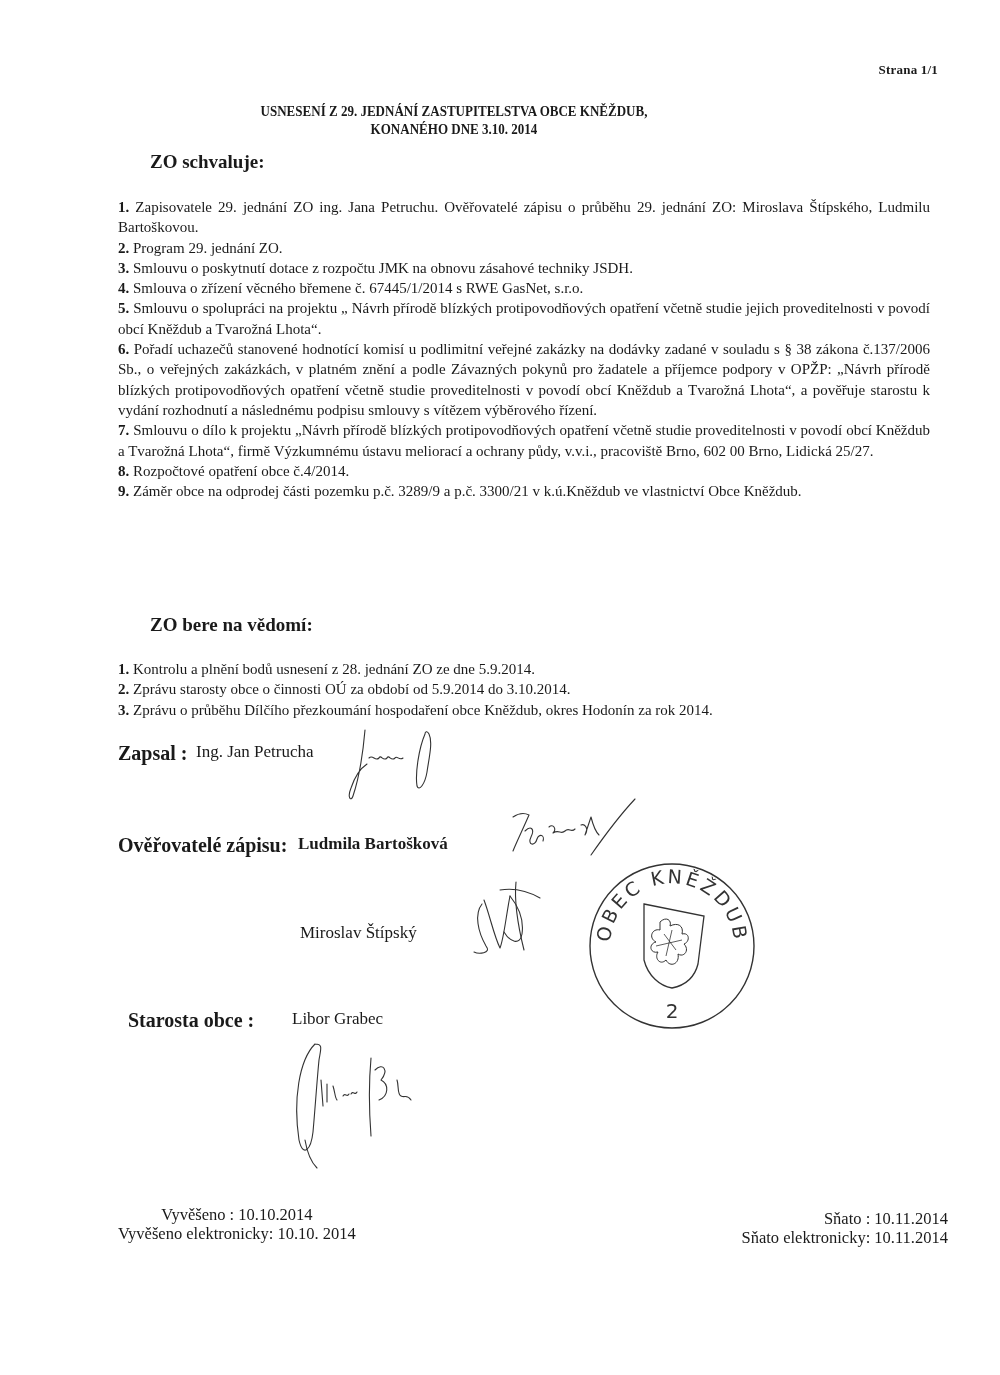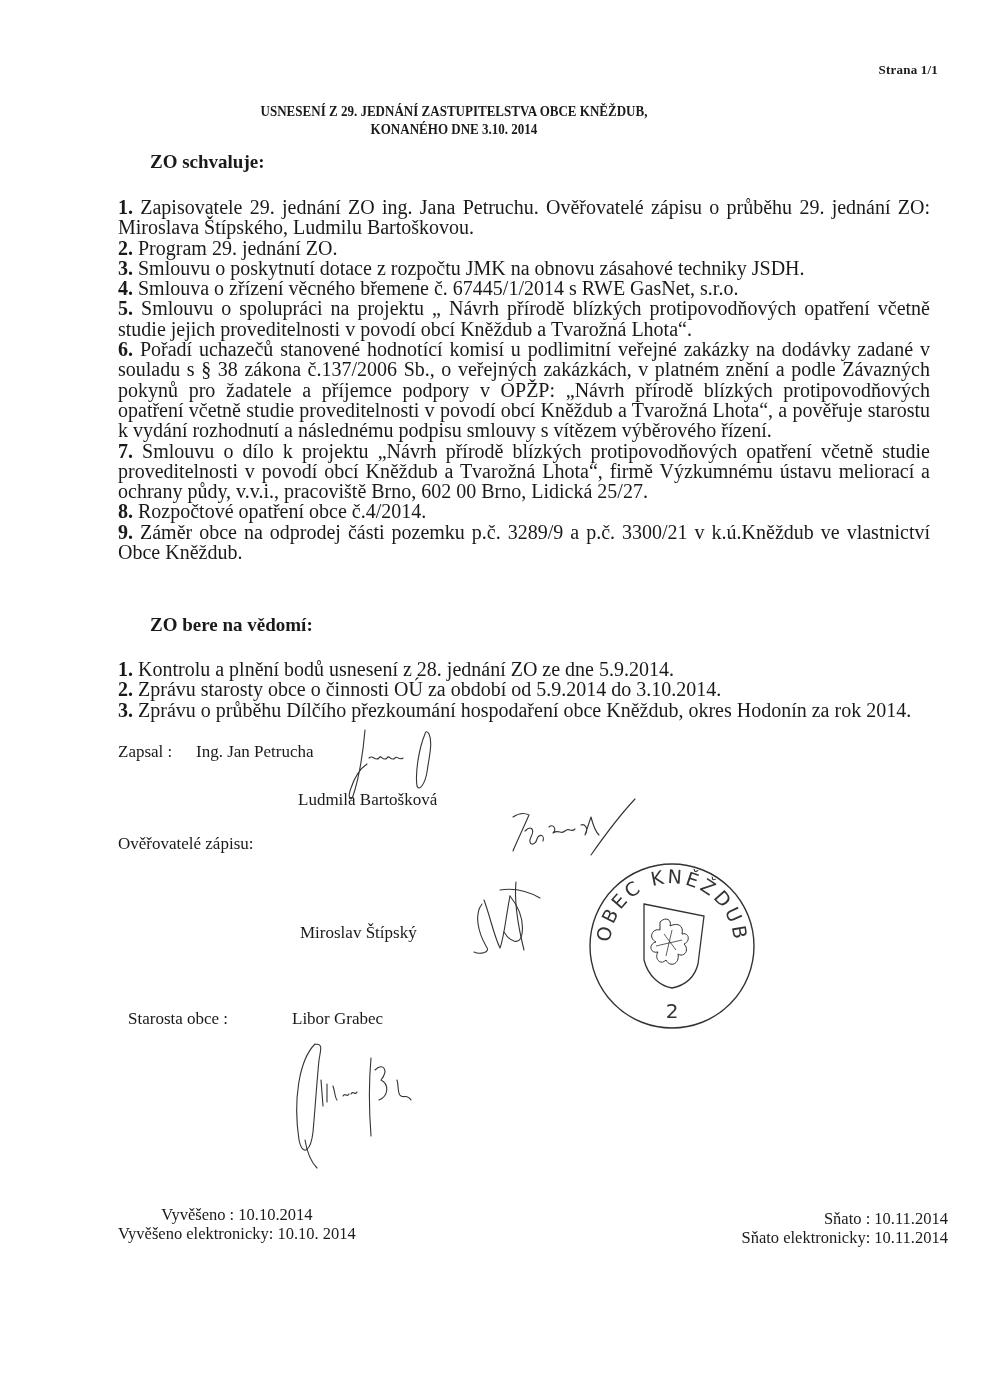--- a/index.html
+++ b/index.html
@@ -5,24 +5,24 @@
   html, body { margin: 0; padding: 0; background: #ffffff; }
   body {
     width: 1000px; height: 1375px; position: relative; overflow: hidden;
     font-family: "Liberation Serif", "DejaVu Serif", serif; color: #1a1a1a;
   }
   .abs { position: absolute; }
   .page-number { top: 62px; right: 62px; font-size: 13px; font-weight: bold; letter-spacing: 0.2px; }
   .title { left: 0; width: 908px; text-align: center; font-size: 14px; font-weight: bold; line-height: 18px; top: 103px; }
   .title div { transform: scaleX(0.93); }
   .section-heading { left: 118px; font-size: 19px; font-weight: bold; margin-left: 32px; }
-  .list { left: 118px; width: 812px; font-size: 20px; line-height: 20.3px; text-align: justify; }
+  .list { left: 118px; width: 812px; font-size: 15px; line-height: 20.3px; text-align: justify; }
   .list .item { margin: 0; }
   .list .num { font-weight: bold; }
-  .sig-label { font-size: 17px; font-weight: normal; }
+  .sig-label { font-size: 20px; font-weight: bold; }
   .sig-name { font-size: 17px; }
   .footer { font-size: 16.5px; line-height: 19px; }
   .footer-right { text-align: right; }
   svg.sig { position: absolute; overflow: visible; }
   svg.sig path { fill: none; stroke: #333; stroke-width: 1.1; stroke-linecap: round; stroke-linejoin: round; }
   .stamp { left: 586px; top: 860px; width: 172px; height: 172px; }
 </style>
 </head>
 <body>
 
@@ -57,21 +57,21 @@
 
 <div class="abs sig-label" style="left:118px; top:742px;">Zapsal :</div>
 <div class="abs sig-name" style="left:196px; top:742px;">Ing. Jan Petrucha</div>
 <svg class="sig" style="left:345px; top:728px;" width="110" height="80">
   <path d="M20,2 C18,25 14,50 8,68 C6,74 2,70 6,60 C10,48 16,40 22,36"></path>
   <path d="M24,30 C28,26 30,34 34,30 C36,26 38,34 42,30 C44,26 46,34 50,30 C52,27 54,33 58,30"></path>
   <path d="M80,6 C74,20 70,45 72,58 C74,64 80,56 82,44 C84,30 88,14 84,6 C82,2 80,4 80,6"></path>
 </svg>
 
 <div class="abs sig-label" style="left:118px; top:834px;">Ověřovatelé zápisu:</div>
-<div class="abs sig-name" style="left:298px; top:790px;">Ludmila Bartošková</div>
+<div class="abs sig-name" style="left:298px; top:834px;font-weight:bold;">Ludmila Bartošková</div>
 <svg class="sig" style="left:505px; top:795px;" width="140" height="75">
   <path d="M8,22 C14,18 20,18 24,20 C18,34 12,46 8,56"></path>
   <path d="M20,36 C26,30 30,34 26,42 C22,50 30,52 32,44 C34,38 40,40 38,46"></path>
   <path d="M44,32 C48,28 52,34 48,38 C54,34 56,40 60,36 C64,32 66,38 70,34"></path>
   <path d="M76,30 C80,28 84,34 80,40 L86,22 C88,30 90,36 94,40"></path>
   <path d="M86,60 C100,40 115,20 130,4"></path>
 </svg>
 
 <div class="abs sig-name" style="left:300px; top:923px;text-align:center;">Miroslav Štípský</div>
 <svg class="sig" style="left:470px; top:876px;" width="80" height="80">

